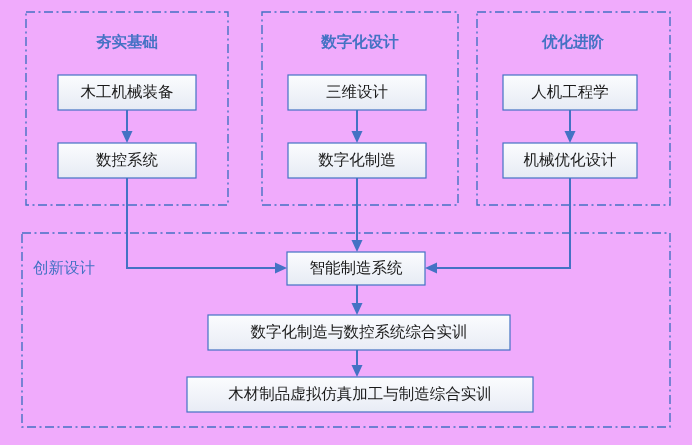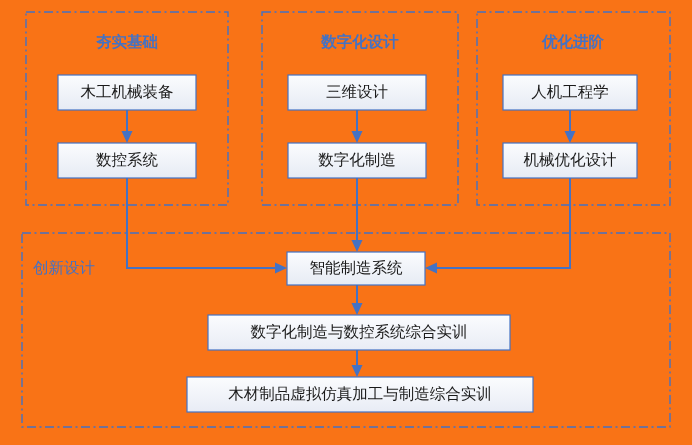--- a/index.html
+++ b/index.html
@@ -10,21 +10,21 @@
   body {
     width: 692px;
     height: 445px;
     font-family: "Liberation Sans", sans-serif;
     overflow: hidden;
   }
   #diagram-root {
     position: relative;
     width: 692px;
     height: 445px;
-    background: #f97316;
+    background: #f0abfc;
   }
   svg.diagram {
     display: block;
     width: 692px;
     height: 445px;
   }
   .group-frame {
     fill: none;
     stroke: #4472C4;
     stroke-width: 1.4;

